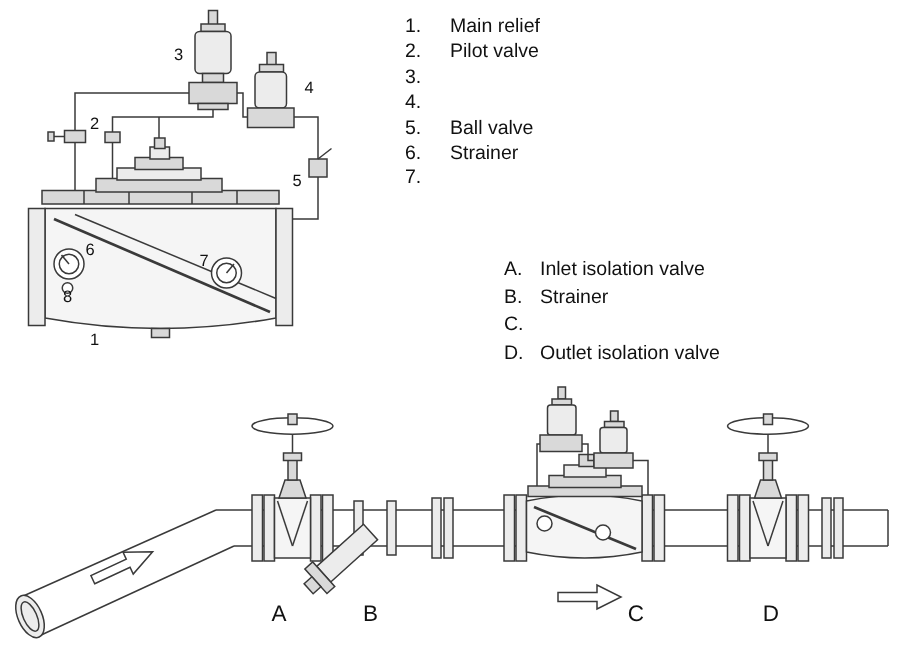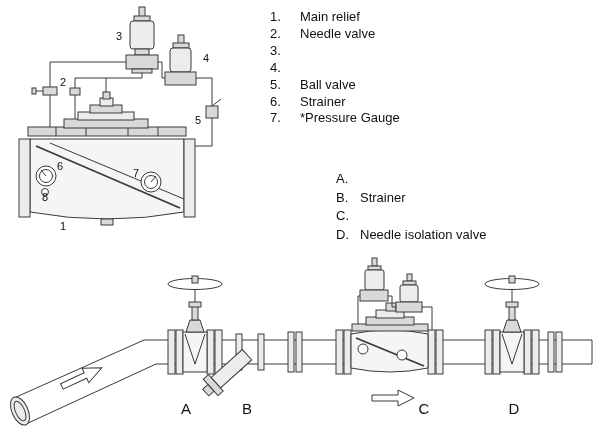--- a/index.html
+++ b/index.html
@@ -119,56 +119,56 @@
     <text class="callout" x="60" y="230">1</text>
   </svg>
 
   <div class="legend legend-parts">
     <div class="row">
       <span class="num">1.</span>
       <span class="lbl">Main relief</span>
     </div>
     <div class="row">
       <span class="num">2.</span>
-      <span class="lbl">Needle valve</span>
+      <span class="lbl">Pilot valve</span>
     </div>
     <div class="row">
       <span class="num">3.</span>
     </div>
     <div class="row">
       <span class="num">4.</span>
     </div>
     <div class="row">
       <span class="num">5.</span>
       <span class="lbl">Ball valve</span>
     </div>
     <div class="row">
       <span class="num">6.</span>
       <span class="lbl">Strainer</span>
     </div>
     <div class="row">
       <span class="num">7.</span>
-      <span class="lbl">*Pressure Gauge</span>
     </div>
   </div>
 
   <div class="legend legend-install">
     <div class="row">
       <span class="num">A.</span>
+      <span class="lbl">Inlet isolation valve</span>
     </div>
     <div class="row">
       <span class="num">B.</span>
       <span class="lbl">Strainer</span>
     </div>
     <div class="row">
       <span class="num">C.</span>
     </div>
     <div class="row">
       <span class="num">D.</span>
-      <span class="lbl">Needle isolation valve</span>
+      <span class="lbl">Outlet isolation valve</span>
     </div>
   </div>
 
   <svg style="left:0;top:246px" width="602" height="190" viewBox="0 0 602 190">
 
     <defs>
       <g id="gate-valve-shape">
         <rect class="fl" x="-27" y="84" width="7" height="44"></rect>
         <rect class="fl" x="-19" y="84" width="7" height="44"></rect>
         <rect class="fl" x="12" y="84" width="7" height="44"></rect>

